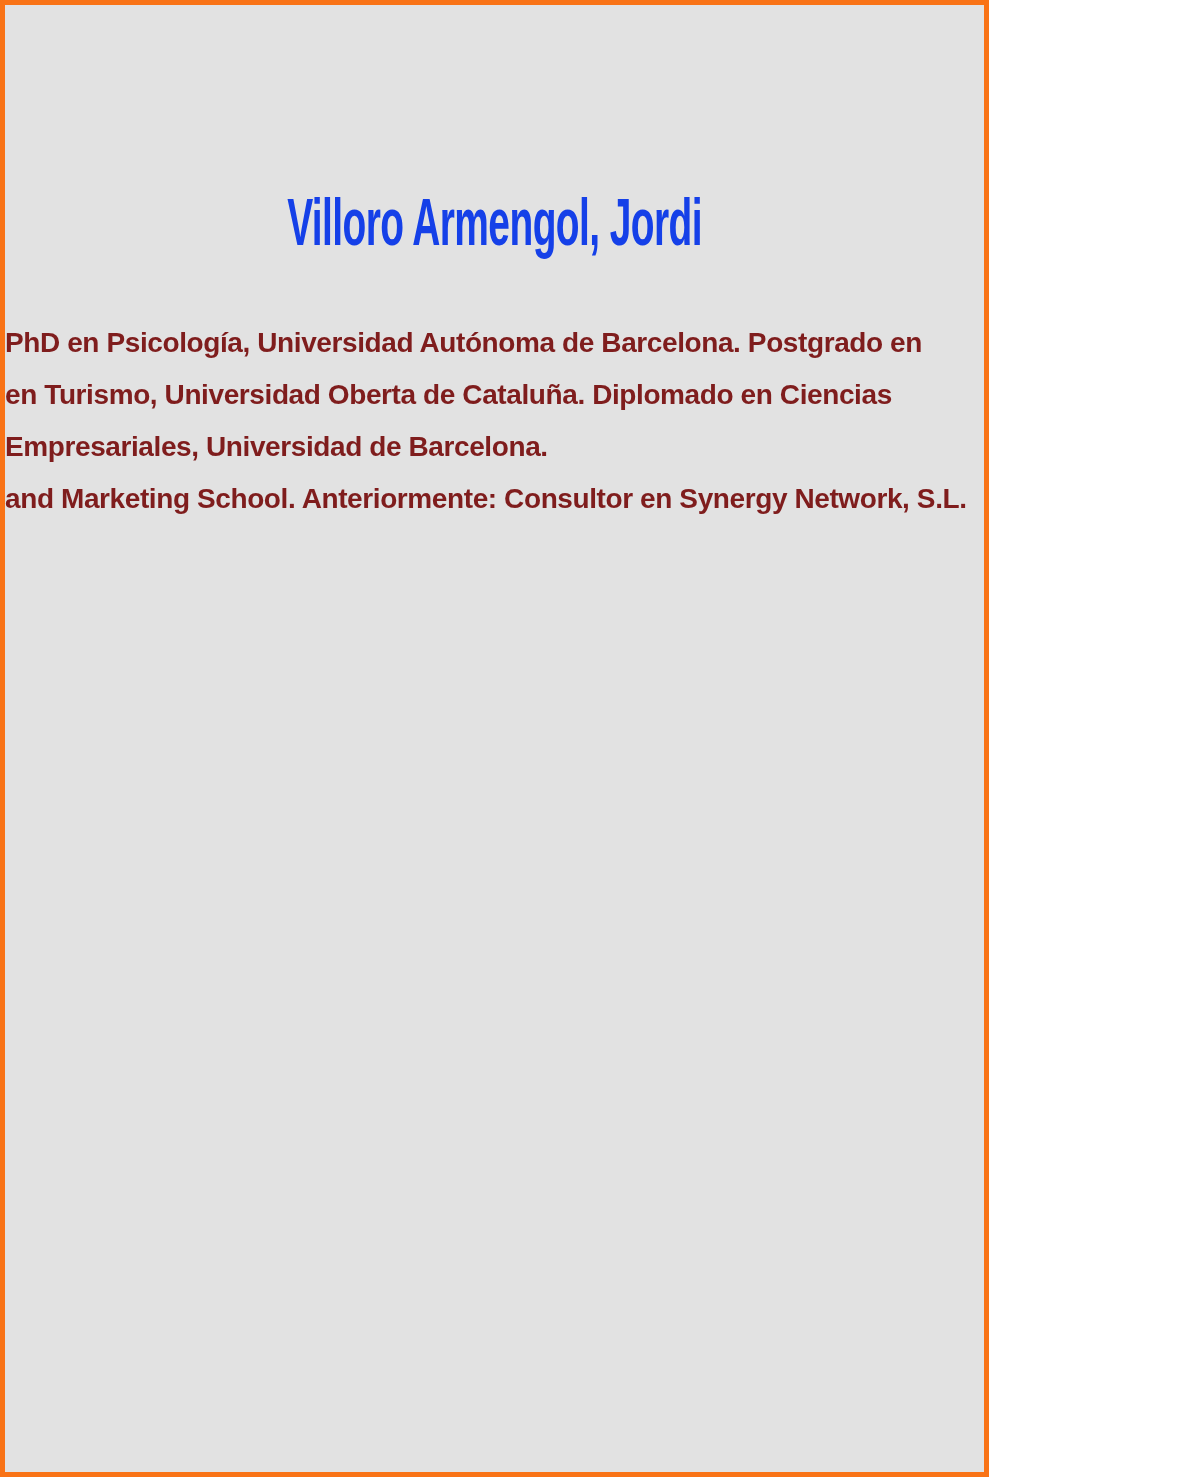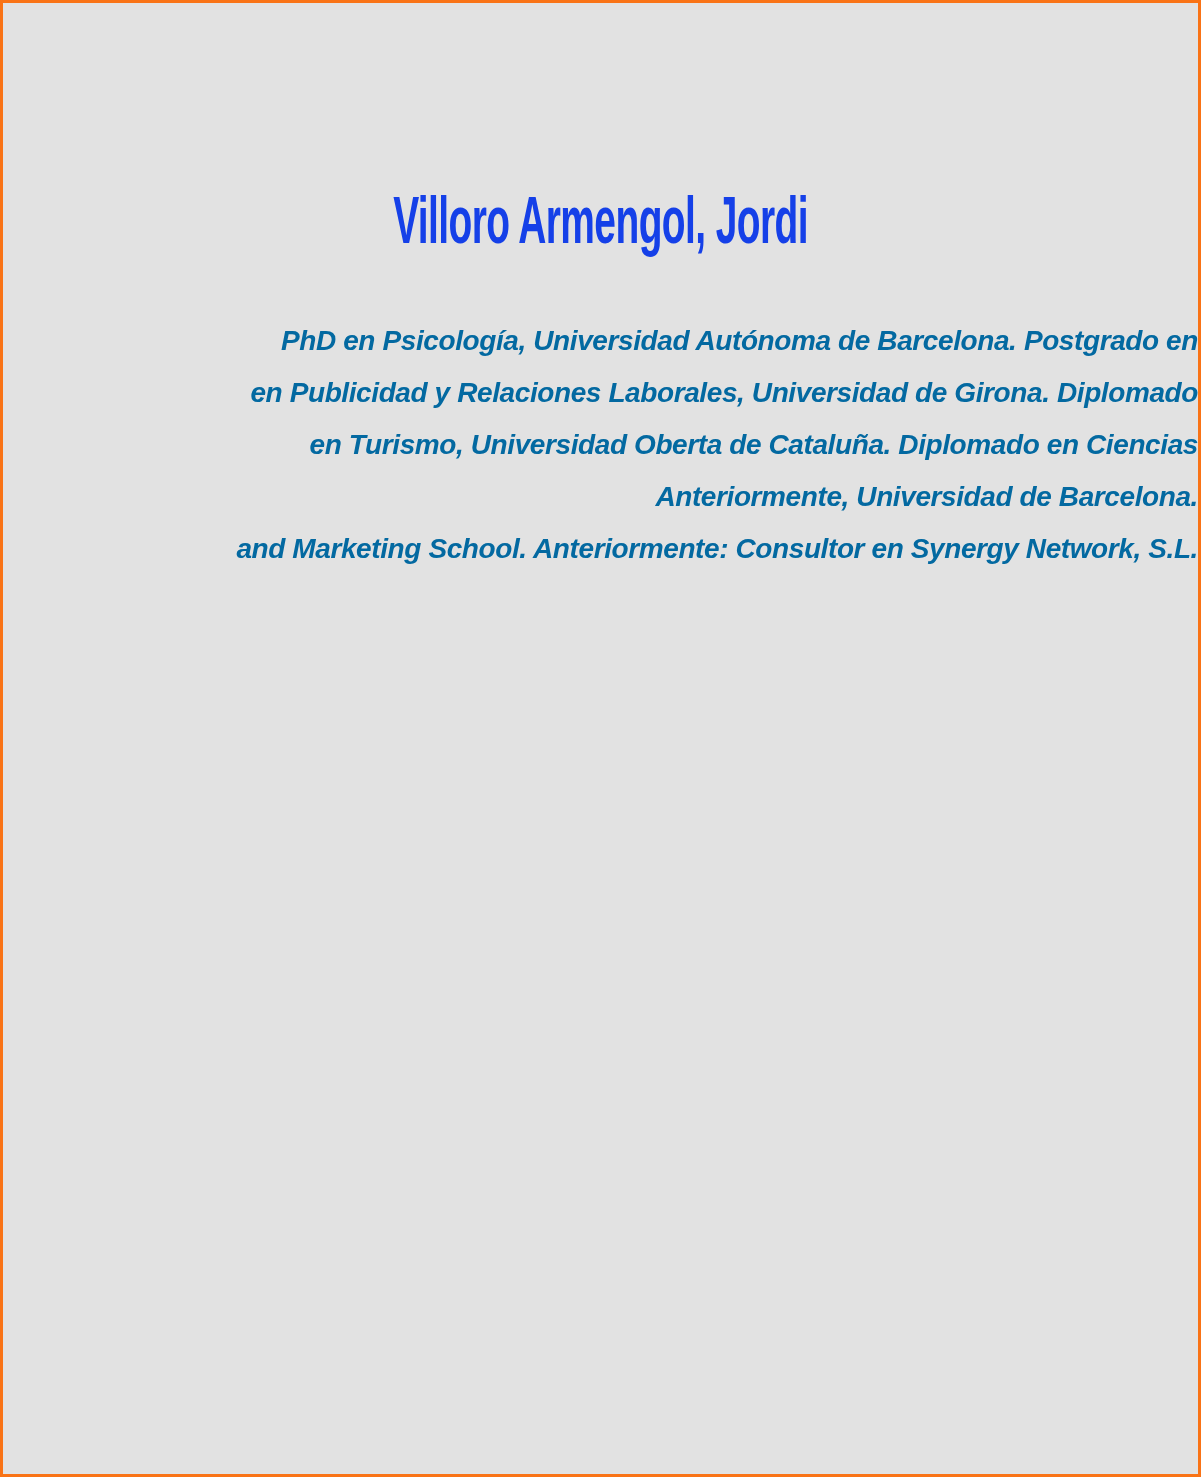--- a/index.html
+++ b/index.html
@@ -8,49 +8,48 @@
   }
   body {
     width: 1201px;
     height: 1477px;
     background: #ffffff;
     font-family: "Liberation Sans", sans-serif;
     overflow: hidden;
   }
   .page {
     box-sizing: border-box;
-    width: 1201px;
+    width: 989px;
     height: 1477px;
     background: #e2e2e2;
-    border: 3px solid #f97316;
+    border: 5px solid #f97316;
   }
   .title-wrap {
     padding-top: 184px;
     text-align: center;
   }
   .page-title {
     display: inline-block;
     margin: 0;
     font-size: 66px;
     line-height: 1;
     font-weight: bold;
     color: #1540e8;
     white-space: nowrap;
     letter-spacing: -1px;
     transform: scaleX(0.59);
     transform-origin: 50% 50%;
   }
   .bio {
     margin-top: 62px;
-    text-align: right;
-    color: #0369a1;
+    text-align: left;
+    color: #7f1d1d;
     font-weight: bold;
     font-size: 28px;
     letter-spacing: -0.4px;
-    font-style: italic;
   }
   .bio p {
     margin: 0;
     padding: 0;
   }
   .bio-line {
     display: block;
     line-height: 52px;
     white-space: nowrap;
   }
@@ -60,22 +59,21 @@
 
 <div class="page">
 
   <div class="title-wrap">
     <h1 class="page-title">Villoro Armengol, Jordi</h1>
   </div>
 
   <div class="bio">
     <p>
       <span class="bio-line">PhD en Psicología, Universidad Autónoma de Barcelona. Postgrado en</span>
-      <span class="bio-line">en Publicidad y Relaciones Laborales, Universidad de Girona. Diplomado</span>
       <span class="bio-line">en Turismo, Universidad Oberta de Cataluña. Diplomado en Ciencias</span>
-      <span class="bio-line">Anteriormente, Universidad de Barcelona.</span>
+      <span class="bio-line">Empresariales, Universidad de Barcelona.</span>
     </p>
     <p>
       <span class="bio-line">and Marketing School. Anteriormente: Consultor en Synergy Network, S.L.</span>
     </p>
   </div>
 
 </div>
 
 </body></html>

